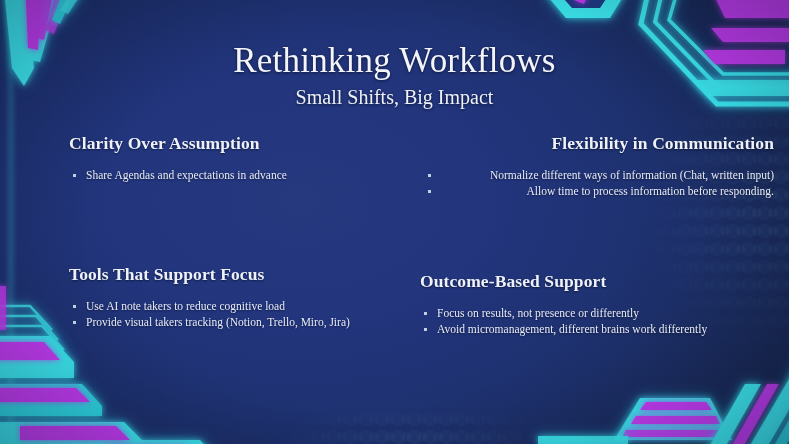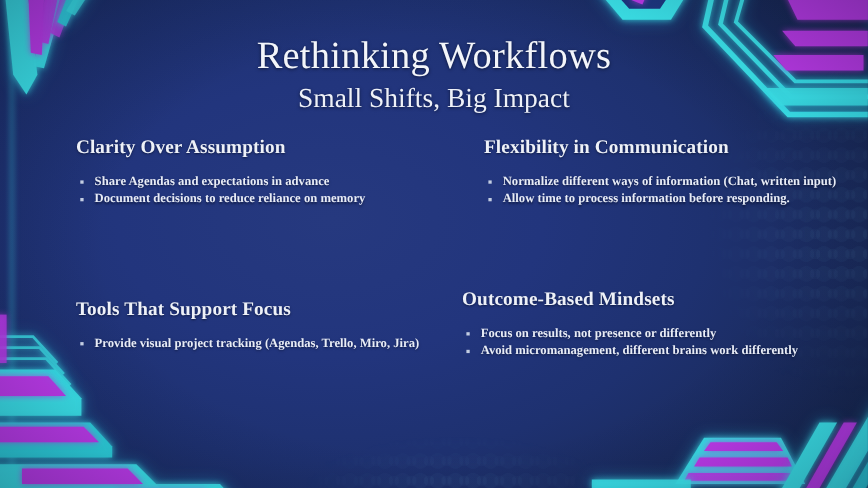--- a/index.html
+++ b/index.html
@@ -56,63 +56,62 @@
   .glow-m { filter: drop-shadow(0 0 3px rgba(205,60,245,.8)); }
 
   .art-tl { left: -6px; top: -10px; }
   .art-tr { right: -8px; top: -16px; }
   .art-tc { left: 540px; top: -30px; }
   .art-bl { left: -10px; bottom: -8px; }
   .art-br { right: -10px; bottom: -10px; }
   .art-bc { left: 598px; bottom: -6px; }
 
   
-  .content { position: absolute; inset: 0; }
+  .content { position: absolute; inset: 0; margin-top: 10px; }
   #title {
     position: absolute; top: 33px; left: 0; width: 789px;
     text-align: center;
     font-size: 35px;
     line-height: 1.05;
     color: #f3f5fa;
     letter-spacing: .2px;
     text-shadow: 0 1px 3px rgba(4,10,30,.7);
   }
   #subtitle {
     position: absolute; top: 76px; left: 0; width: 789px;
     text-align: center;
-    font-size: 25px;
+    font-size: 20px;
     color: #eef1f8;
     text-shadow: 0 1px 3px rgba(4,10,30,.7);
   }
 
   .quad { position: absolute; }
   .q-tl { left: 69px;  top: 123px; width: 330px; }
-  .q-tr { left: 440px; top: 123px; width: 350px; }
-  .q-bl { left: 69px;  top: 270px; width: 330px; }
+  .q-tr { left: 424px; top: 123px; width: 350px; text-align: right; }
+  .q-bl { left: 69px;  top: 254px; width: 330px; }
   .q-br { left: 420px; top: 261px; width: 350px; }
 
   .q-head {
     font-size: 17.5px;
     color: #eef1f8;
     margin: 0 0 14px 0;
     letter-spacing: .1px;
     text-shadow: 0 1px 2px rgba(4,10,30,.6);
     font-weight: bold;
   }
   .q-list { list-style: none; margin: 0; padding: 0; }
   .q-list li {
     position: relative;
     padding-left: 17px;
     font-size: 11.5px;
     line-height: 15.2px;
     color: #e8ecf6;
     margin-bottom: 0.5px;
     white-space: nowrap;
     text-shadow: 0 1px 2px rgba(4,10,30,.55);
-    font-weight: bold;
   }
   .q-list li::before {
     content: "";
     position: absolute;
     left: 4px; top: 6px;
     width: 3px; height: 3px;
     background: #c3cde2;
   }
 </style>
 </head>
@@ -236,41 +235,41 @@
 
   <div class="content">
 
     <div id="title">Rethinking Workflows</div>
     <div id="subtitle">Small Shifts, Big Impact</div>
 
     <div class="quad q-tl">
       <div class="q-head">Clarity Over Assumption</div>
       <ul class="q-list">
         <li>Share Agendas and expectations in advance</li>
-        <li>Document decisions to reduce reliance on memory</li>
       </ul>
     </div>
 
     <div class="quad q-tr">
       <div class="q-head">Flexibility in Communication</div>
       <ul class="q-list">
         <li>Normalize different ways of information (Chat, written input)</li>
         <li>Allow time to process information before responding.</li>
       </ul>
     </div>
 
     <div class="quad q-bl">
       <div class="q-head">Tools That Support Focus</div>
       <ul class="q-list">
-        <li>Provide visual project tracking (Agendas, Trello, Miro, Jira)</li>
+        <li>Use AI note takers to reduce cognitive load</li>
+        <li>Provide visual takers tracking (Notion, Trello, Miro, Jira)</li>
       </ul>
     </div>
 
     <div class="quad q-br">
-      <div class="q-head">Outcome-Based Mindsets</div>
+      <div class="q-head">Outcome-Based Support</div>
       <ul class="q-list">
         <li>Focus on results, not presence or differently</li>
         <li>Avoid micromanagement, different brains work differently</li>
       </ul>
     </div>
 
   </div>
 </div>
 
 </body></html>

